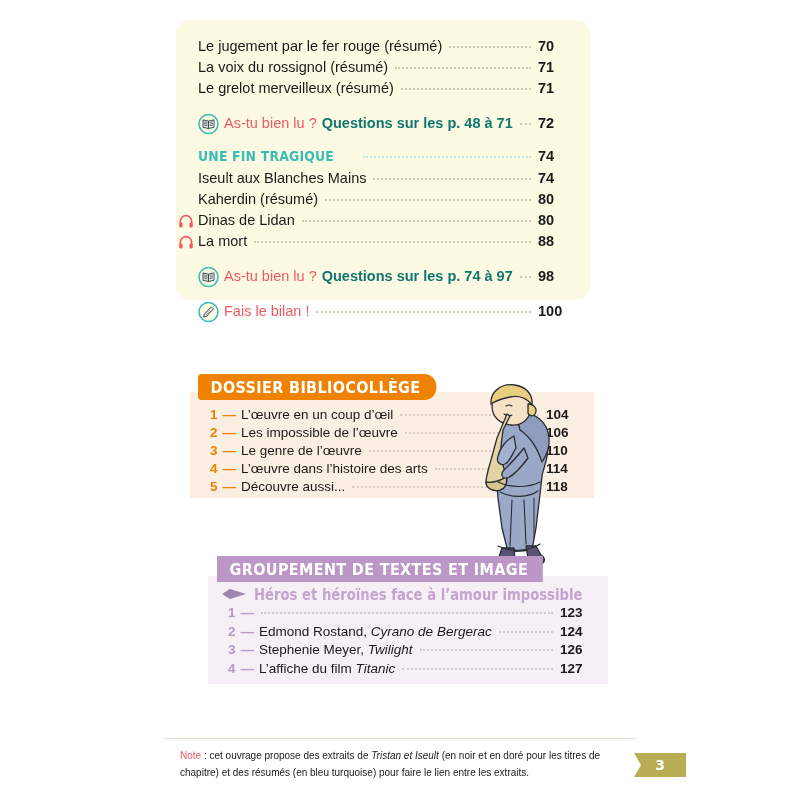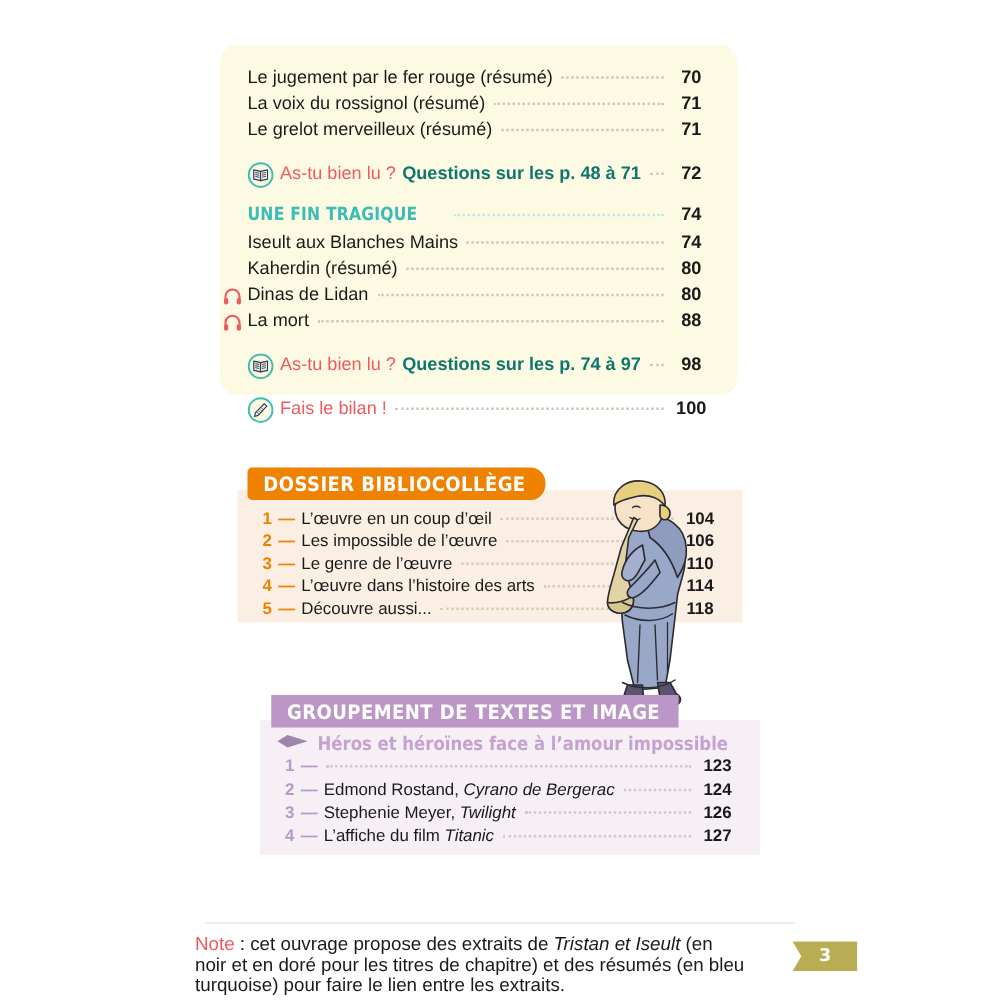--- a/index.html
+++ b/index.html
@@ -32,29 +32,29 @@
     top: -3px;
     border-bottom: 2px dotted #cfc9b4;
     margin: 0 2px;
     min-width: 8px;
     height: 1px;
   }
   .row .pg {
     flex: 0 0 auto;
     font-weight: bold;
     color: #1a1a1a;
-    text-align: center;
+    text-align: left;
     padding-left: 5px;
   }
 
   
   #box-resume {
     position: absolute;
     left: 176px;
-    top: 36px;
+    top: 20px;
     width: 414px;
     height: 280px;
     background: #fdfae3;
     border-radius: 14px;
     box-sizing: border-box;
     padding: 16px 22px 14px 22px;
   }
   #box-resume .row {
     font-size: 14.5px;
     color: #1a1a1a;
@@ -226,24 +226,24 @@
   #footer-rule {
     position: absolute;
     left: 164px;
     top: 738px;
     width: 472px;
     height: 1px;
     background: #e6e2d2;
   }
   #footer-note {
     position: absolute;
-    left: 156px;
+    left: 180px;
     top: 748px;
     width: 440px;
-    font-size: 15px;
+    font-size: 10px;
     line-height: 16.5px;
     color: #1a1a1a;
   }
   #footer-note .note-lbl { color: #ef5a60; }
   #page-badge {
     position: absolute;
     left: 634px;
     top: 753px;
     width: 52px;
     height: 24px;

